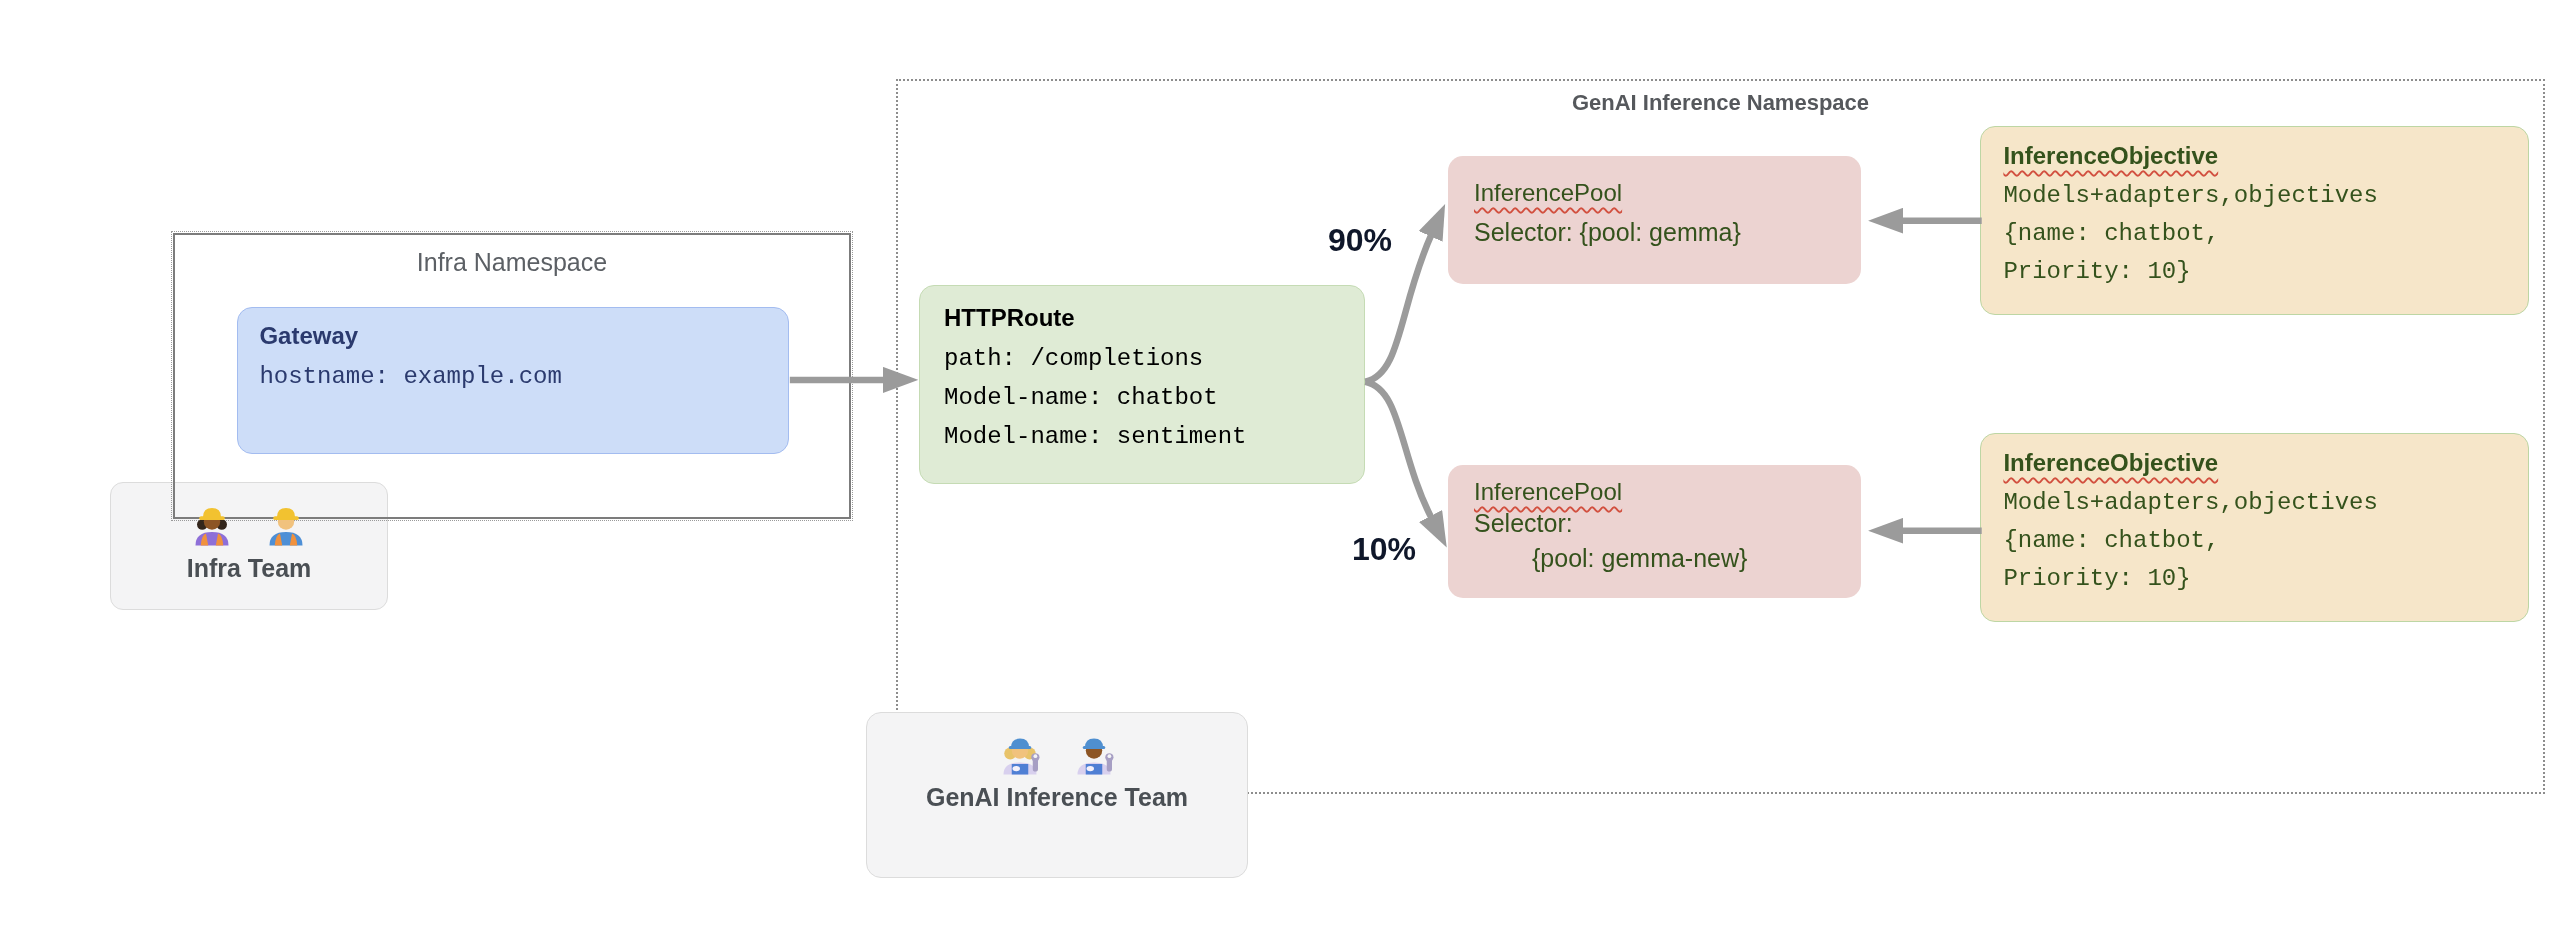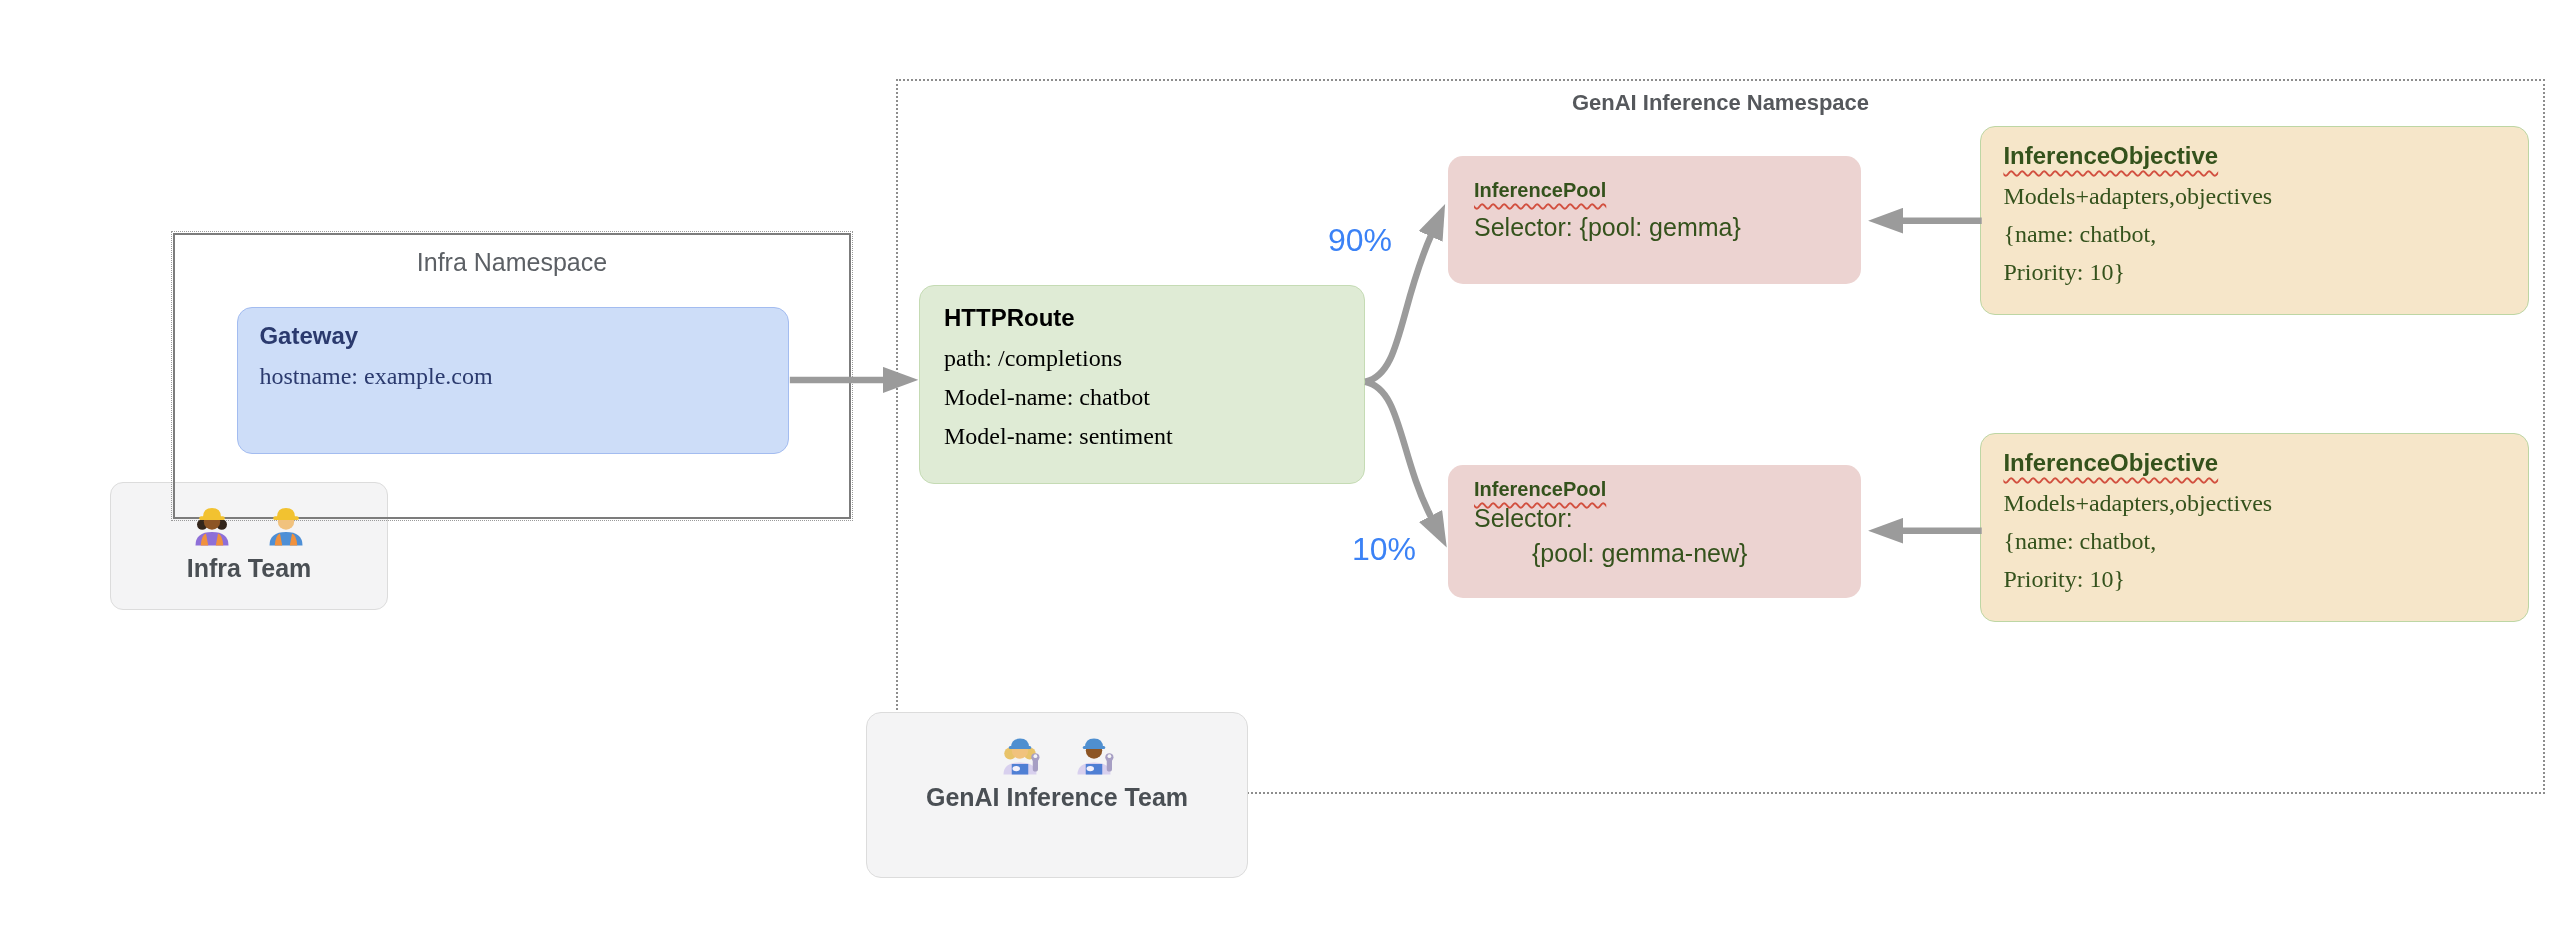--- a/index.html
+++ b/index.html
@@ -1,21 +1,21 @@
 <!DOCTYPE html>
 <html style="font-size:15px"><head>
 <meta charset="utf-8">
 <style>
   html,body{margin:0;padding:0;background:#ffffff;}
   .canvas{
     position:relative;width:2576px;height:933px;background:#ffffff;overflow:hidden;
     font-family:"Liberation Sans",sans-serif;
   }
   .canvas *{box-sizing:border-box;}
-  .mono{font-family:Liberation Serif, serif;}
+  .mono{font-family:Liberation Mono, monospace;}
 
   
   .infra-ns{
     position:absolute;left:173px;top:233px;width:678px;height:286px;z-index:2;
     border:2.8px solid #7c7c7c;outline:1.9px dotted #9a9a9a;outline-offset:1.9px;background:transparent;
   }
   .ns-title{margin-top:13px;text-align:center;font-size:25px;color:#5c6065;}
 
   
   .gateway-box{
@@ -61,21 +61,21 @@
   .route-box .box-title{font-size:24px;font-weight:bold;margin-bottom:7.5px;}
   .route-box .mono{font-size:24px;line-height:39px;}
 
   
   .pool-box{
     position:absolute;left:1448px;width:413px;z-index:2;
     background:#ecd3d1;border-radius:15px;padding:0 0 0 26px;color:#34521c;
   }
   .pool-top{top:156px;height:128px;padding-top:23px;}
   .pool-bottom{top:465px;height:133px;padding-top:13px;}
-  .pool-box .box-title{font-size:20px;font-weight:bold;}
+  .pool-box .box-title{font-size:24px;font-weight:normal;}
   .pool-box .body-line{font-size:25px;line-height:35px;}
   .pool-top .box-title{margin-bottom:7.5px;}
   .pool-bottom .indent{padding-left:58px;}
 
   
   .obj-box{
     position:absolute;left:1980px;width:549px;height:189px;z-index:2;
     background:#f6e6c9;border:1.9px solid #bdd6a4;border-radius:15px;
     padding:15px 0 0 22.4px;color:#34521c;
   }
@@ -83,21 +83,21 @@
   .obj-bottom{top:433px;}
   .obj-box .box-title{font-size:24px;font-weight:bold;margin-bottom:6.5px;}
   .obj-box .mono{font-size:24px;line-height:38px;}
 
   .squiggle{
     text-decoration-line:underline;text-decoration-style:wavy;
     text-decoration-color:#d2503f;text-decoration-thickness:1.9px;text-underline-offset:5.6px;
   }
 
   
-  .pct{position:absolute;z-index:5;font-size:32px;font-weight:normal;color:#3b82f6;}
+  .pct{position:absolute;z-index:5;font-size:32px;font-weight:bold;color:#0f172a;}
   .pct-90{left:1328px;top:222px;}
   .pct-10{left:1352px;top:531px;}
 
   
   .overlay{position:absolute;left:0;top:0;z-index:4;pointer-events:none;}
 </style>
 </head>
 <body>
 
 <div class="canvas">

